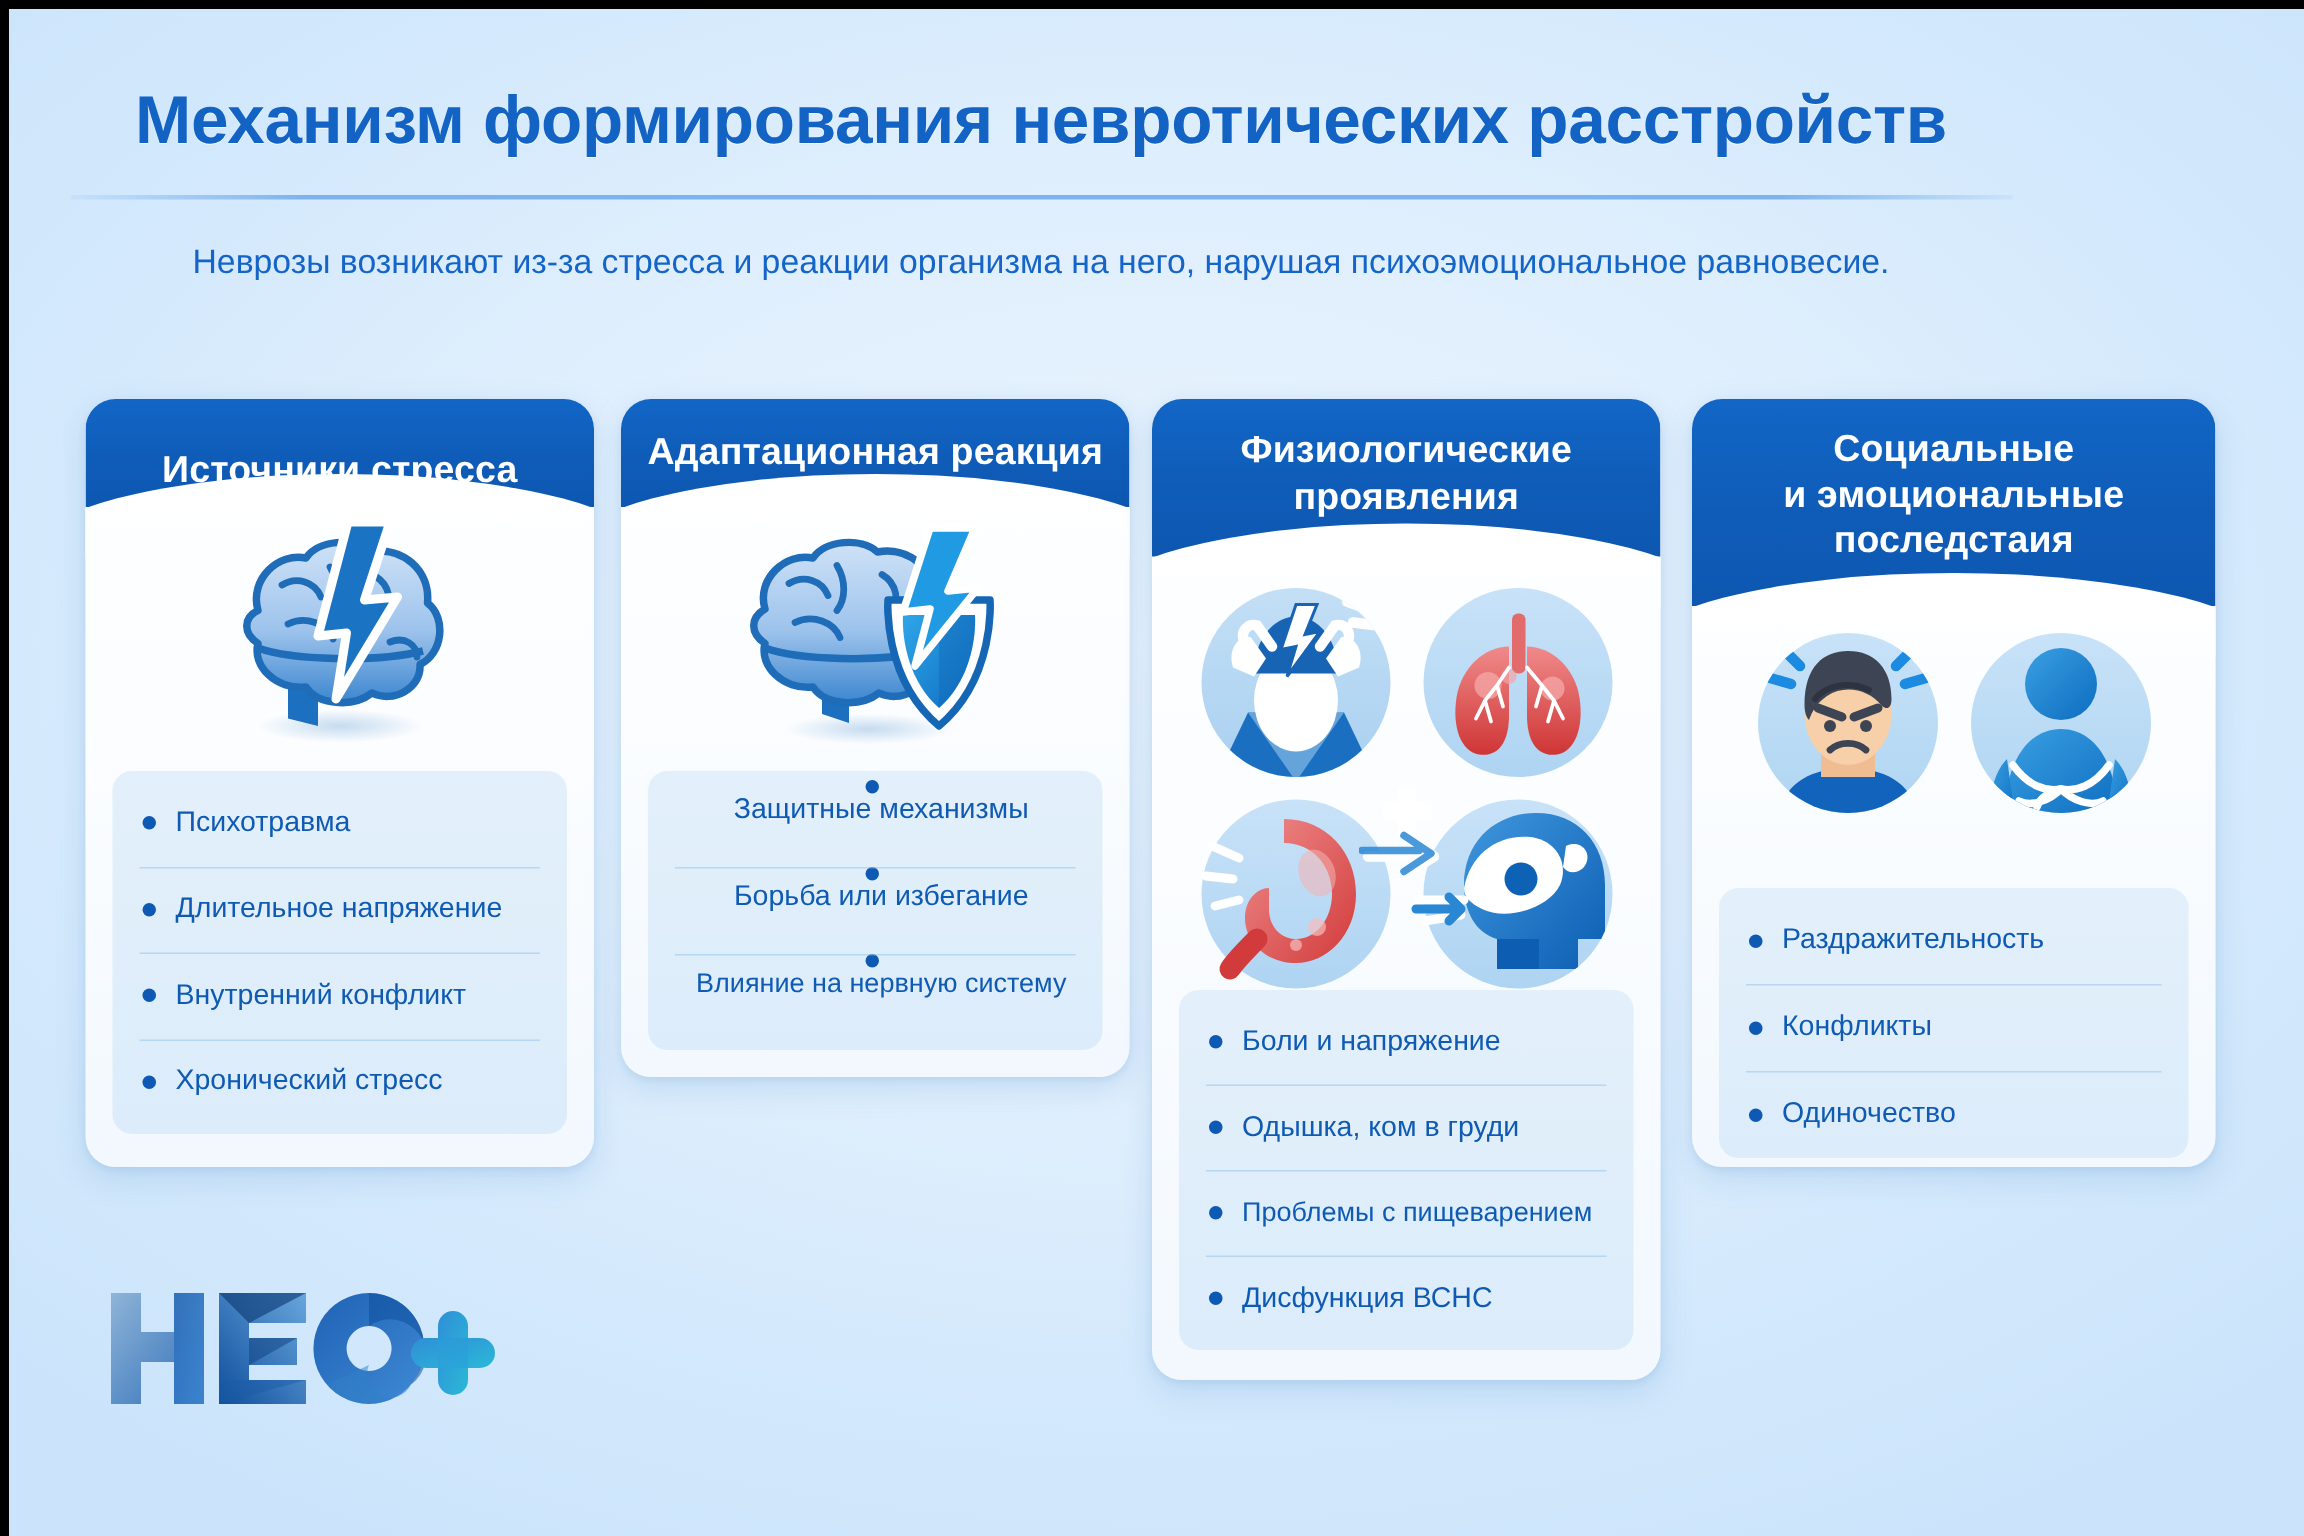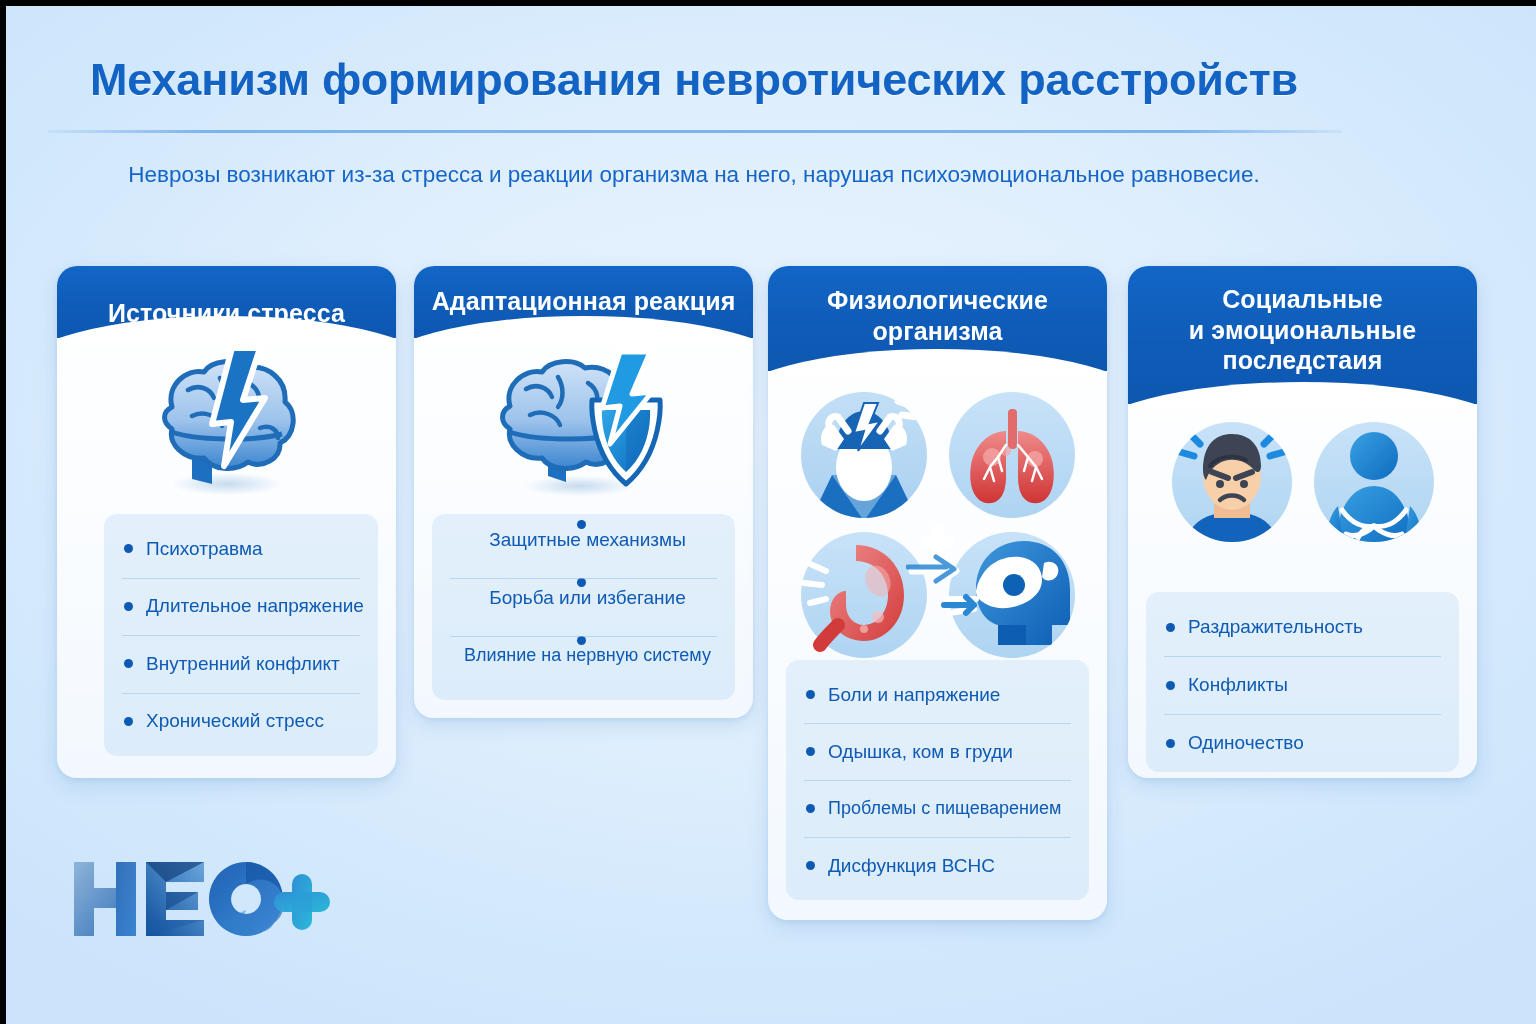--- a/index.html
+++ b/index.html
@@ -129,21 +129,21 @@
     border-radius: 50%;
     background: #0d59b4;
     margin-right: 13px;
   }
   .li-text { font-size: 19px; font-weight: 500; white-space: nowrap; }
 
   
   #card1 { left: 57px;  top: 266px; width: 339px; height: 512px; }
   #card1 .card-header { height: 72px; padding-top: 32px; font-size: 25px; }
   #card1 .icon-area { height: 172px; }
-  #card1 .list-panel { top: 248px; height: 242px; margin-left: 29px; }
+  #card1 .list-panel { top: 248px; height: 242px; }
   #card1 .list-item { height: 57.5px; }
 
   #card2 { left: 414px; top: 266px; width: 339px; height: 452px; }
   #card2 .card-header { height: 72px; padding-top: 20px; font-size: 25px; }
   #card2 .icon-area { height: 172px; }
   #card2 .list-panel { top: 248px; height: 186px; }
   #card2 .list-item { height: 58px; flex-direction: column; }
 
   #card3 { left: 768px; top: 266px; width: 339px; height: 654px; }
   #card3 .card-header { height: 105px; padding-top: 19px; font-size: 25px; }
@@ -296,21 +296,21 @@
       <div class="list-item">
         <span class="bullet"></span>
         <span class="li-text" style="font-size:18px;">Влияние на нервную систему</span>
       </div>
     </div>
   </div>
 
   <div class="card" id="card3">
     <div class="card-header">
       <span>Физиологические</span><br>
-      <span>организма</span>
+      <span>проявления</span>
     </div>
     <div class="icon-area">
       <div class="icon-grid2" style="top:18px;">
 
         <div>
           <svg width="144" height="132" viewBox="0 0 144 132">
             <defs>
               <linearGradient id="circA" x1="0" y1="0" x2="0" y2="1">
                 <stop offset="0" stop-color="#c3dff6"></stop>
                   <stop offset="1" stop-color="#a9d0f0"></stop>

